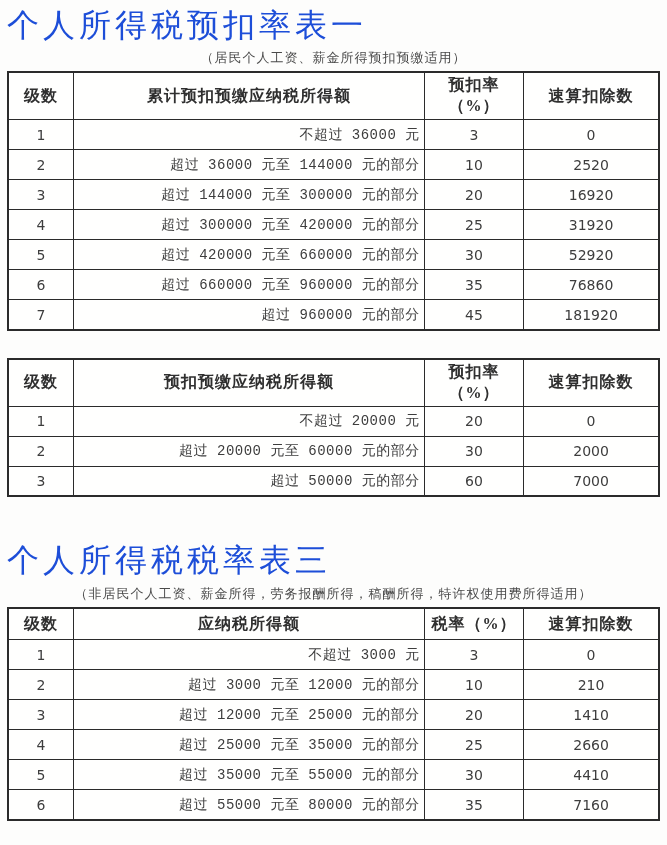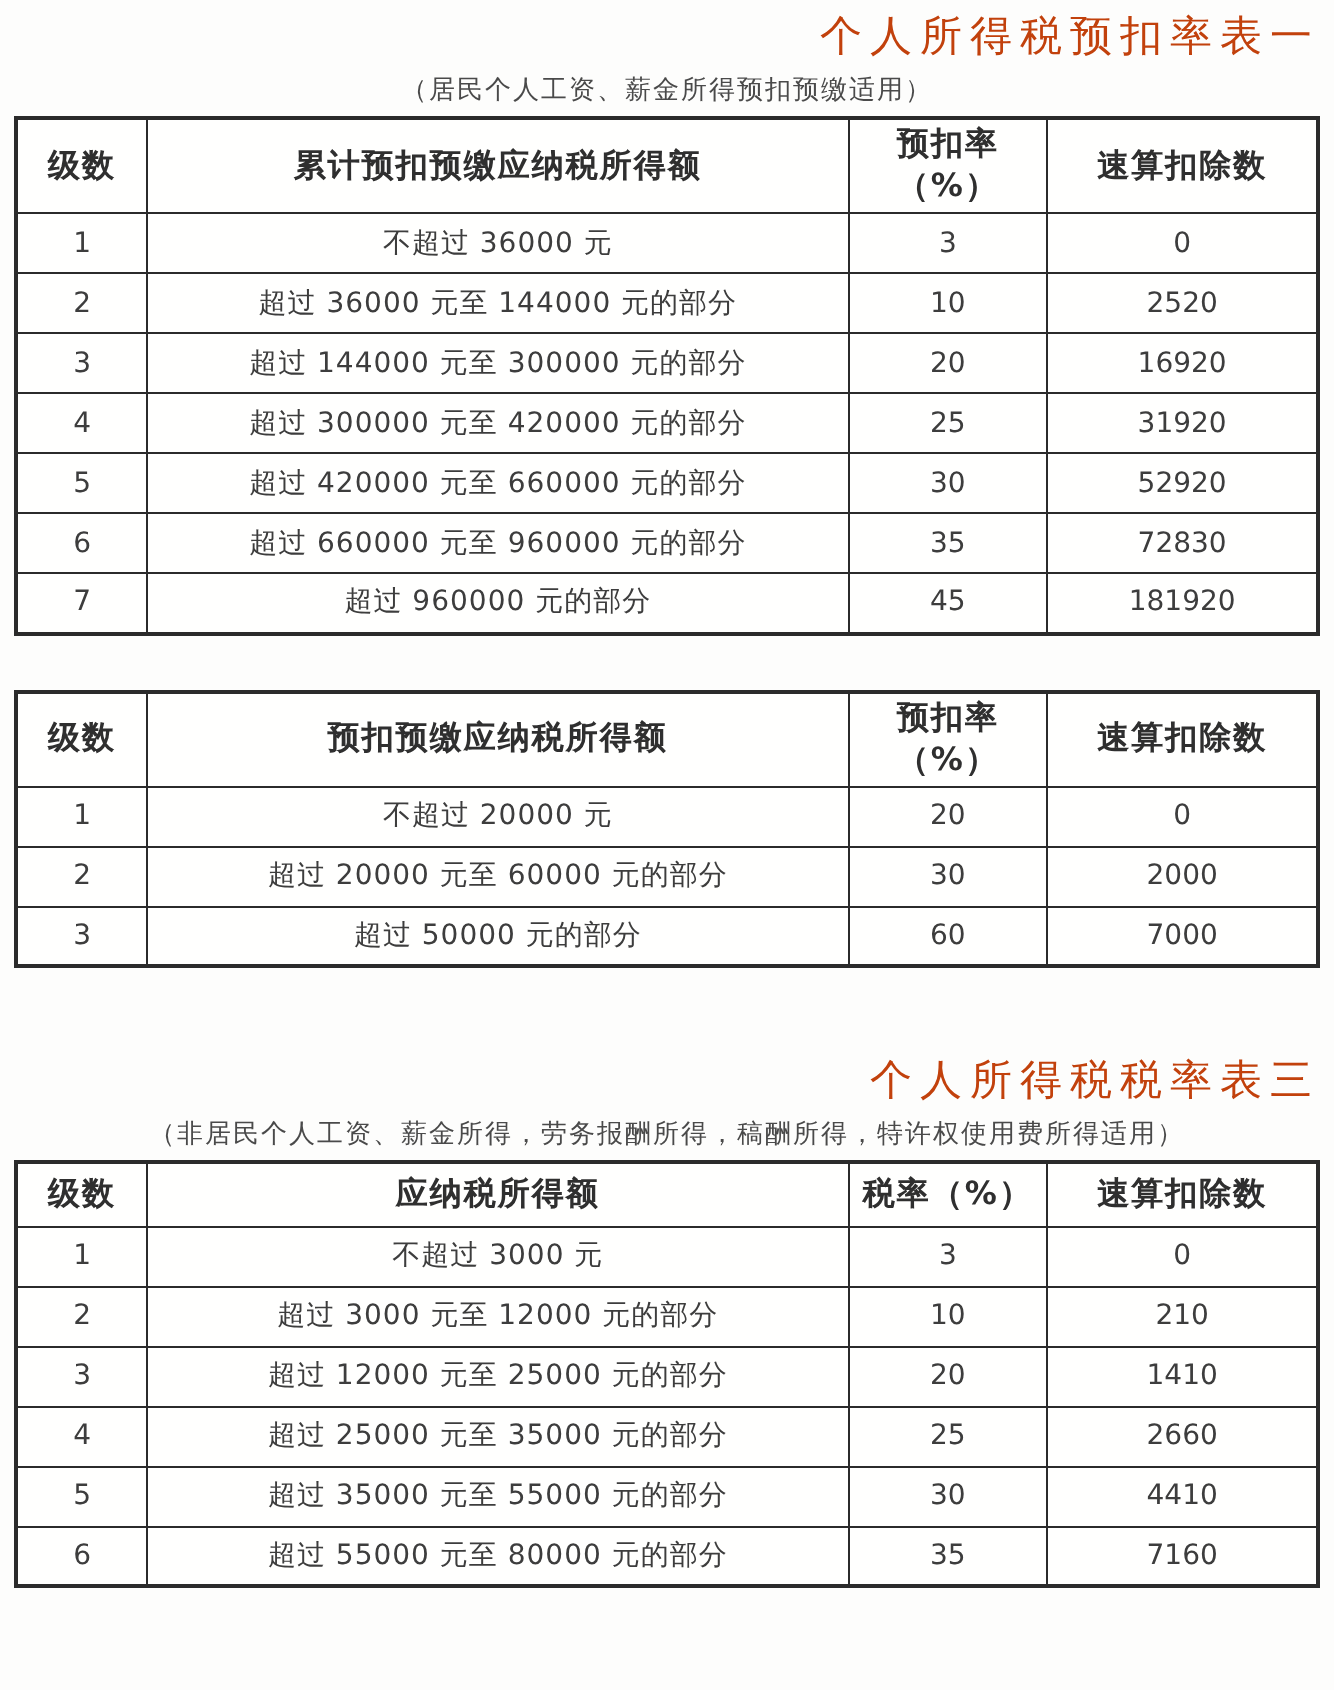--- a/index.html
+++ b/index.html
@@ -9,25 +9,25 @@
     color: #3d3d3d;
   }
   .page {
     width: 667px;
     min-height: 845px;
     margin: 0 auto;
     background: #fdfdfc;
     padding: 6px 7px 2px 7px;
   }
   .section-title {
-    text-align: right;
+    text-align: left;
     font-family: "DejaVu Serif", "Liberation Serif", serif;
-    font-size: 21px;
+    font-size: 32px;
     font-weight: 400;
-    color: #c2410c;
+    color: #1d4ed8;
     letter-spacing: 4px;
     line-height: 1.2;
   }
   .section-subtitle {
     text-align: center;
     font-family: Liberation Mono, monospace;
     font-size: 13px;
     color: #4a4a4a;
     letter-spacing: 1px;
     margin-top: 5px;
@@ -52,24 +52,24 @@
     padding: 2px 4px;
     letter-spacing: 1px;
   }
   table.tax-table td {
     font-size: 14px;
     color: #3d3d3d;
     height: 30px;
     padding: 2px 4px;
   }
   td.cell-center, th.col-level, th.col-rate, th.col-deduction { text-align: center; }
-  td.cell-desc { text-align: center; padding-left: 13px; letter-spacing: 0.5px; }
+  td.cell-desc { text-align: right; padding-left: 13px; letter-spacing: 0.5px; font-family: Liberation Mono, monospace; }
   .col-level { width: 64px; }
   .col-desc { width: 342px; }
-  .col-rate { width: 97px; }
+  .col-rate { width: 97px; font-family: Liberation Serif, serif; }
   .col-deduction { width: 132px; }
   .gap-t2 { height: 27px; }
   .gap-t3 { height: 44px; }
 </style>
 </head>
 <body>
 
 <div class="page">
 
   <section>
@@ -118,21 +118,21 @@
           <tr>
             <td class="cell-center">5</td>
             <td class="cell-desc">超过 420000 元至 660000 元的部分</td>
             <td class="cell-center">30</td>
             <td class="cell-center">52920</td>
           </tr>
           <tr>
             <td class="cell-center">6</td>
             <td class="cell-desc">超过 660000 元至 960000 元的部分</td>
             <td class="cell-center">35</td>
-            <td class="cell-center">72830</td>
+            <td class="cell-center">76860</td>
           </tr>
           <tr>
             <td class="cell-center">7</td>
             <td class="cell-desc">超过 960000 元的部分</td>
             <td class="cell-center">45</td>
             <td class="cell-center">181920</td>
           </tr>
         </tbody>
     </table>
   </section>

